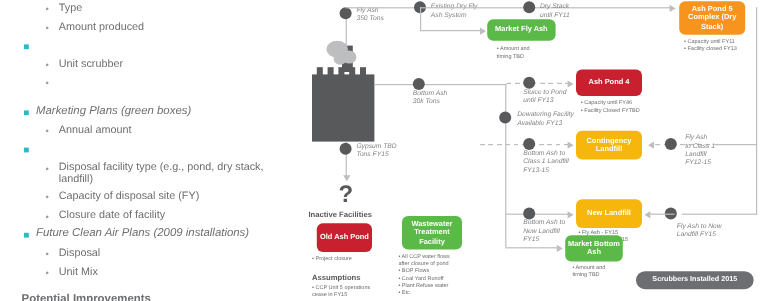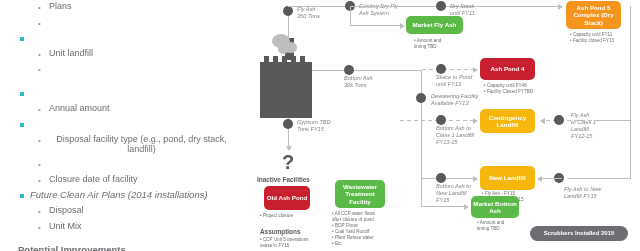--- a/index.html
+++ b/index.html
@@ -42,48 +42,51 @@
   .arrowD{position:absolute;width:0;height:0;border-left:3px solid transparent;border-right:3px solid transparent;border-top:5px solid #bcbec0;}
   .dashline{position:absolute;height:1.3px;
      background:repeating-linear-gradient(to right,#bcbec0 0 4px,transparent 4px 7px);}
 </style>
 </head>
 <body>
 
 <div id="bullets">
 
   <div class="dash" style="left:38px;top:3px;">•</div>
-  <div class="lvl2" style="left:49px;top:1px;">Plans</div>
+  <div class="lvl2" style="left:49px;top:1px;">Type</div>
 
   <div class="dash" style="left:38px;top:19px;">•</div>
+  <div class="lvl2" style="left:49px;top:17px;">Amount produced</div>
 
   <div class="sq" style="left:20px;top:37px;"></div>
 
   <div class="dash" style="left:38px;top:50px;">•</div>
-  <div class="lvl2" style="left:49px;top:48px;">Unit landfill</div>
+  <div class="lvl2" style="left:49px;top:48px;">Unit scrubber</div>
 
   <div class="dash" style="left:38px;top:65px;">•</div>
 
   <div class="sq" style="left:20px;top:92px;"></div>
+  <div class="lvl1" style="left:30px;top:87px;">Marketing Plans (green boxes)</div>
 
   <div class="dash" style="left:38px;top:105px;">•</div>
   <div class="lvl2" style="left:49px;top:103px;">Annual amount</div>
 
   <div class="sq" style="left:20px;top:123px;"></div>
 
   <div class="dash" style="left:38px;top:136px;">•</div>
-  <div class="lvl2" style="left:49px;top:134px;width:185px;text-align:center;">Disposal facility type (e.g., pond, dry stack, landfill)</div>
+  <div class="lvl2" style="left:49px;top:134px;width:185px;">Disposal facility type (e.g., pond, dry stack, landfill)</div>
 
   <div class="dash" style="left:38px;top:160px;">•</div>
+  <div class="lvl2" style="left:49px;top:158px;">Capacity of disposal site (FY)</div>
 
   <div class="dash" style="left:38px;top:176px;">•</div>
   <div class="lvl2" style="left:49px;top:174px;">Closure date of facility</div>
 
   <div class="sq" style="left:20px;top:194px;"></div>
-  <div class="lvl1" style="left:30px;top:189px;">Future Clean Air Plans (2014 installations)</div>
+  <div class="lvl1" style="left:30px;top:189px;">Future Clean Air Plans (2009 installations)</div>
 
   <div class="dash" style="left:38px;top:207px;">•</div>
   <div class="lvl2" style="left:49px;top:205px;">Disposal</div>
 
   <div class="dash" style="left:38px;top:223px;">•</div>
   <div class="lvl2" style="left:49px;top:221px;">Unit Mix</div>
 
   <div class="footline">Potential Improvements</div>
 </div>
 

